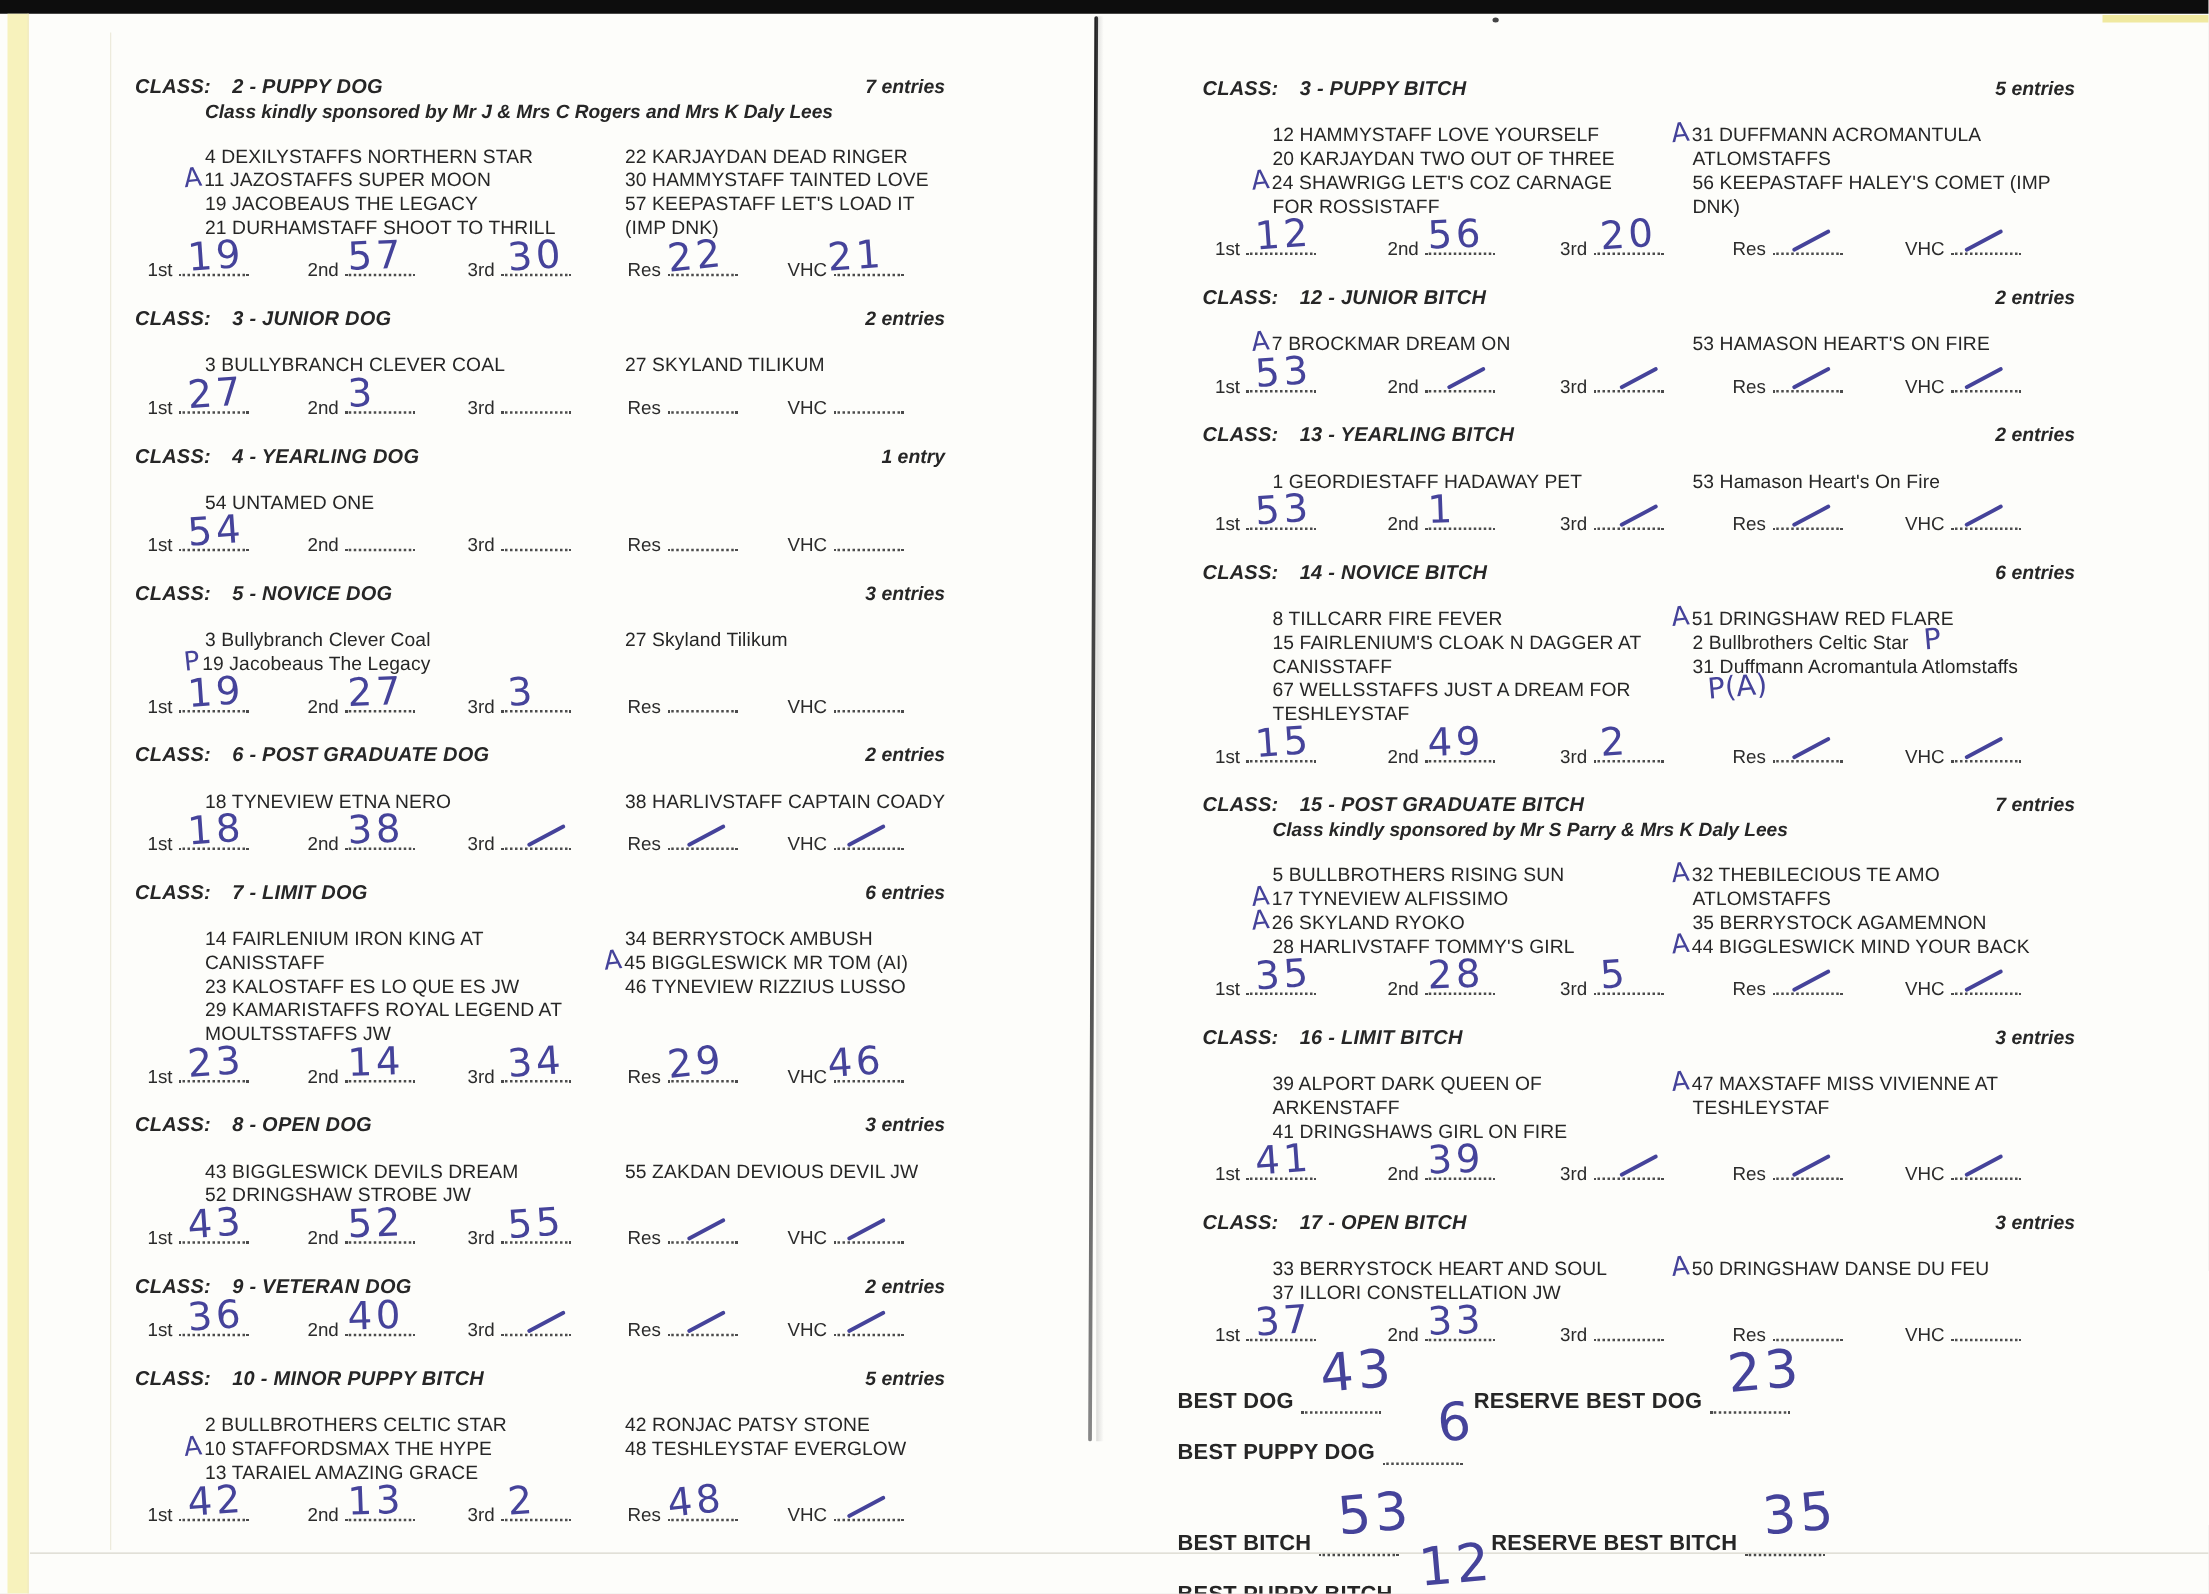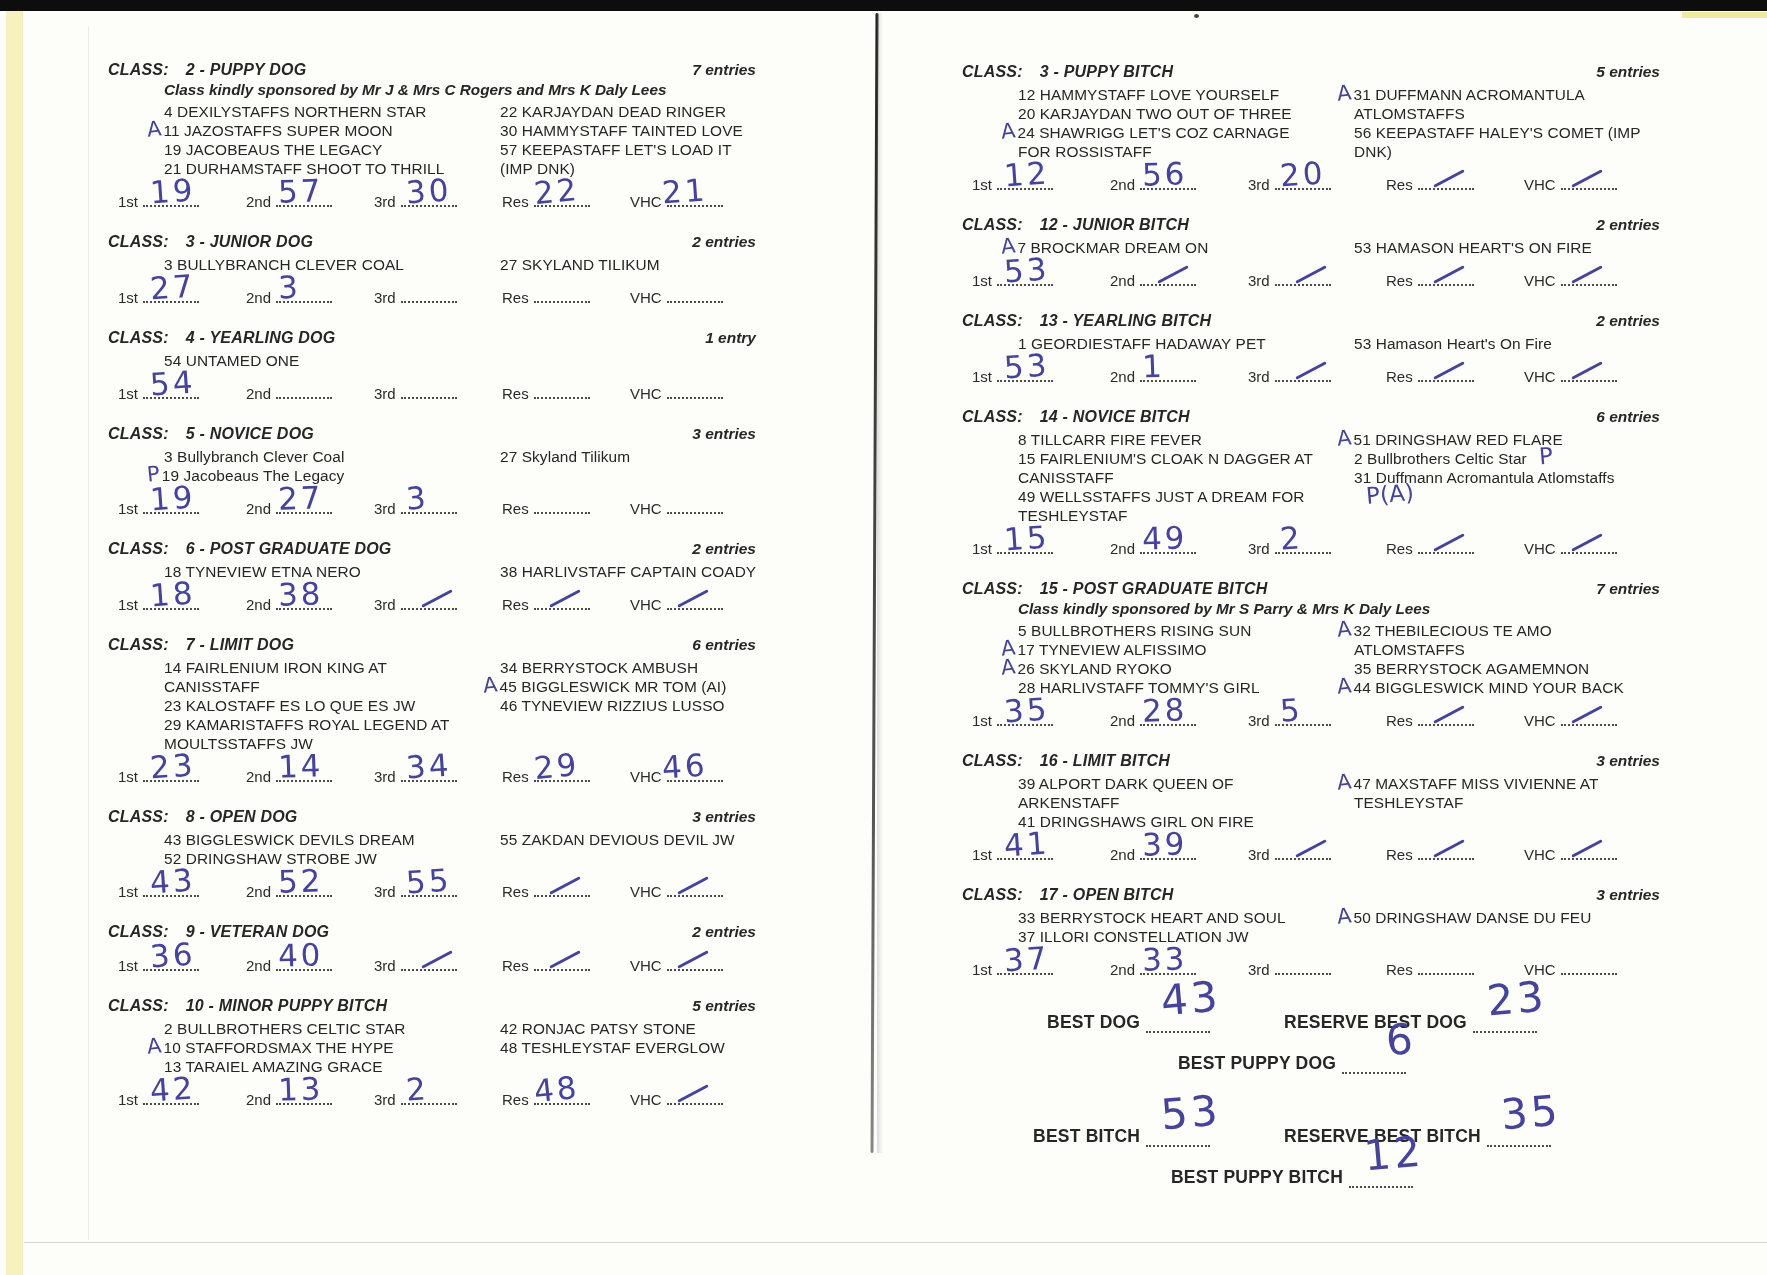--- a/index.html
+++ b/index.html
@@ -27,21 +27,21 @@
   #page-left{left:108px;top:60px;width:650px;}
   #page-right{left:962px;top:62px;width:700px;}
 
   .class-block{margin-bottom:10px;}
   .class-head{position:relative;font-size:16px;line-height:20px;white-space:nowrap;}
   .c-label,.c-name{font-weight:700;font-style:italic;letter-spacing:.2px;}
   .c-name{margin-left:17px;}
   .c-entries{position:absolute;right:2px;top:0;font-weight:700;font-style:italic;font-size:15.5px;}
   .sponsor{padding-left:56px;font-weight:700;font-style:italic;font-size:15.3px;line-height:19px;}
 
-  .cols{display:flex;padding-left:56px;margin-top:3px;}
+  .cols{display:flex;padding-left:56px;margin-top:17px;}
   .col{list-style:none;margin:0;padding:0;font-size:15.4px;line-height:19px;letter-spacing:.1px;}
   .col.c0{width:300px;flex:none;}
   .col.c1{flex:1;padding-left:36px;}
   .entry{position:relative;}
   .mark{color:var(--ink);display:inline-block;font-family:"DejaVu Sans",sans-serif;}
   .mark.pre{font-size:21px;line-height:14px;margin-left:-17px;margin-right:2px;transform:rotate(-6deg);font-weight:500;}
   .mark.post{font-size:23px;line-height:14px;margin-left:12px;transform:rotate(-5deg);font-weight:500;}
 
   .results{position:relative;display:flex;margin:14px 0 14px;padding-left:10px;height:26px;}
   .slot{position:relative;width:20%;font-size:15px;color:#2b2b2b;}
@@ -51,21 +51,21 @@
     position:absolute;left:32px;top:-16px;
     font-family:"DejaVu Sans",sans-serif;font-size:31px;line-height:30px;
     color:var(--ink);letter-spacing:3px;transform:rotate(-4deg);
   }
   .slot:nth-child(2) .hw{transform:rotate(-2deg);}
   .slot:nth-child(4) .hw{transform:rotate(-6deg);}
   .slash{position:absolute;left:46px;top:2px;width:34px;height:3px;background:var(--ink);transform:rotate(-28deg);border-radius:2px;}
 
   
   #awards{margin-top:18px;transform:translateX(-20px);}
-  .award-row{display:flex;justify-content:center;gap:74px;margin-top:26px;}
+  .award-row{display:flex;justify-content:flex-start;gap:74px;margin-top:26px;}
   .award-row.tight{margin-top:20px;}
   .award-row.gap-top{margin-top:52px;}
   .award{position:relative;display:inline-flex;align-items:flex-end;white-space:nowrap;}
   .alabel{font-weight:700;font-size:17.5px;letter-spacing:.2px;}
   .adots{display:inline-block;width:64px;height:14px;border-bottom:2px dotted #4c4c4c;margin-left:6px;}
   .ahw{
     position:absolute;right:-10px;top:-32px;
     font-family:"DejaVu Sans",sans-serif;font-size:42px;line-height:38px;
     color:var(--ink);letter-spacing:3px;transform:rotate(-5deg);
   }
@@ -309,21 +309,21 @@
           <span class="slot"><span class="rlabel">Res</span><span class="dots"></span><i class="slash"></i></span>
           <span class="slot"><span class="rlabel">VHC</span><span class="dots"></span><i class="slash"></i></span>
         </div>
       </section>
       <section class="class-block">
         <div class="class-head"><span class="c-label">CLASS:</span><span class="c-name">14 - NOVICE BITCH</span><span class="c-entries">6 entries</span></div>
         <div class="cols">
           <ul class="col c0">
             <li class="entry"><span class="etext">8 TILLCARR FIRE FEVER</span></li>
             <li class="entry"><span class="etext">15 FAIRLENIUM'S CLOAK N DAGGER AT CANISSTAFF</span></li>
-            <li class="entry"><span class="etext">49 WELLSSTAFFS JUST A DREAM FOR TESHLEYSTAF</span></li>
+            <li class="entry"><span class="etext">67 WELLSSTAFFS JUST A DREAM FOR TESHLEYSTAF</span></li>
           </ul>
           <ul class="col c1">
             <li class="entry"><span class="mark pre">A</span><span class="etext">51 DRINGSHAW RED FLARE</span></li>
             <li class="entry"><span class="etext">2 Bullbrothers Celtic Star</span><span class="mark post">P</span></li>
             <li class="entry"><span class="etext">31 Duffmann Acromantula Atlomstaffs</span><span class="mark post">P(A)</span></li>
           </ul>
         </div>
         <div class="results">
           <span class="slot"><span class="rlabel">1st</span><span class="dots"></span><span class="hw">15</span></span>
           <span class="slot"><span class="rlabel">2nd</span><span class="dots"></span><span class="hw">49</span></span>

